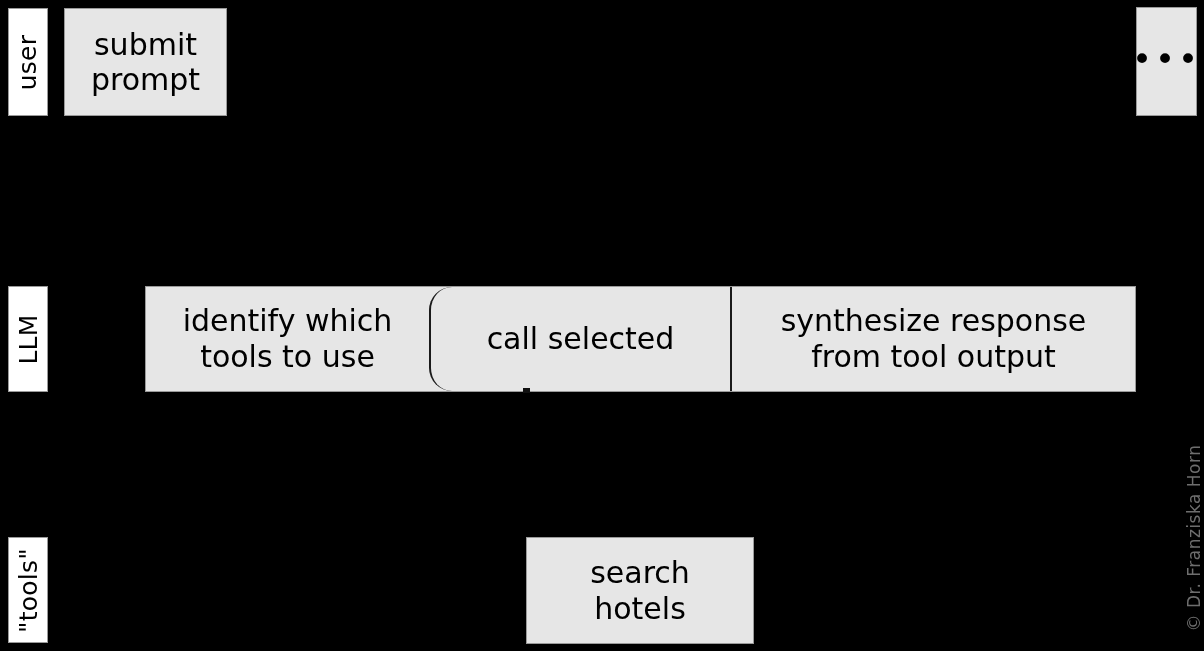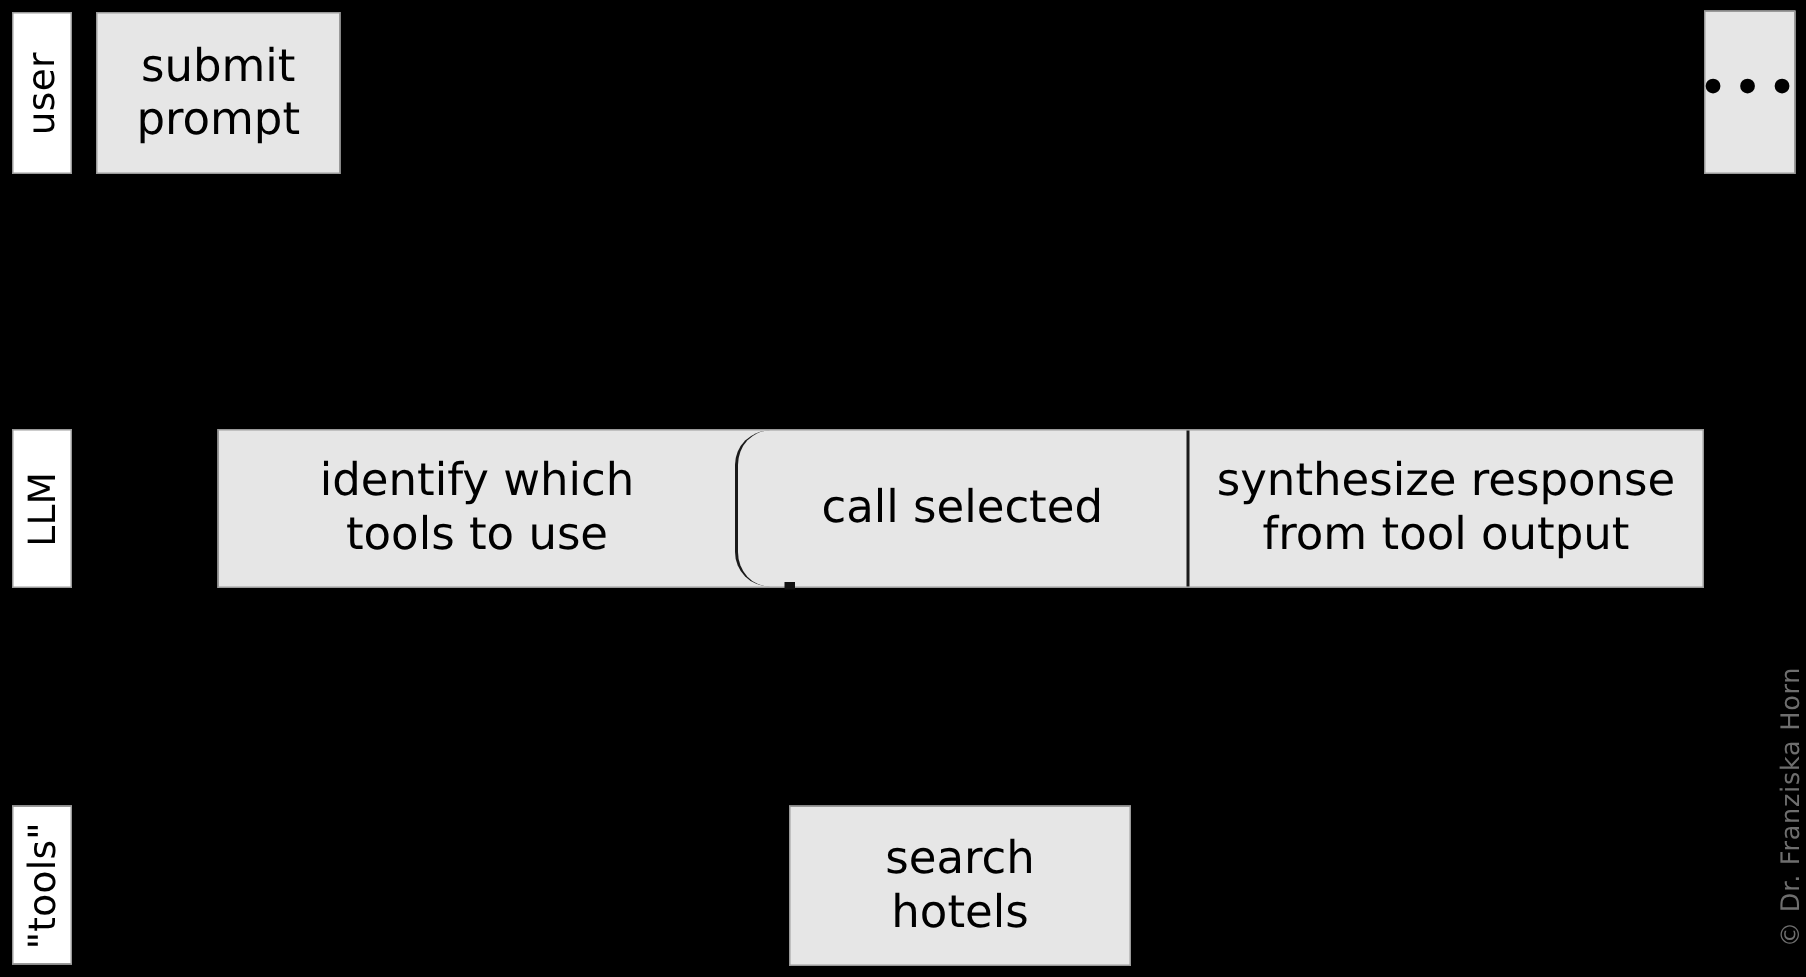--- a/index.html
+++ b/index.html
@@ -80,21 +80,21 @@
   #llm-strip .seg {
     display:flex;
     align-items:center;
     justify-content:center;
     text-align:center;
     font-size:30px;
     line-height:1.2;
     color:#000;
   }
   #llm-strip .seg + .seg { border-left:2px solid #1a1a1a; }
-  #seg-identify  { width:344px; }
+  #seg-identify  { width:283px; }
   #seg-call      { width:301px;border-radius:23px; }
   #seg-synth     { flex:1 1 auto; }
 
   
   #arrow-stub {
     position:absolute;
     left:523px; top:388px;
     width:7px; height:5px;
     background:#111;
   }

